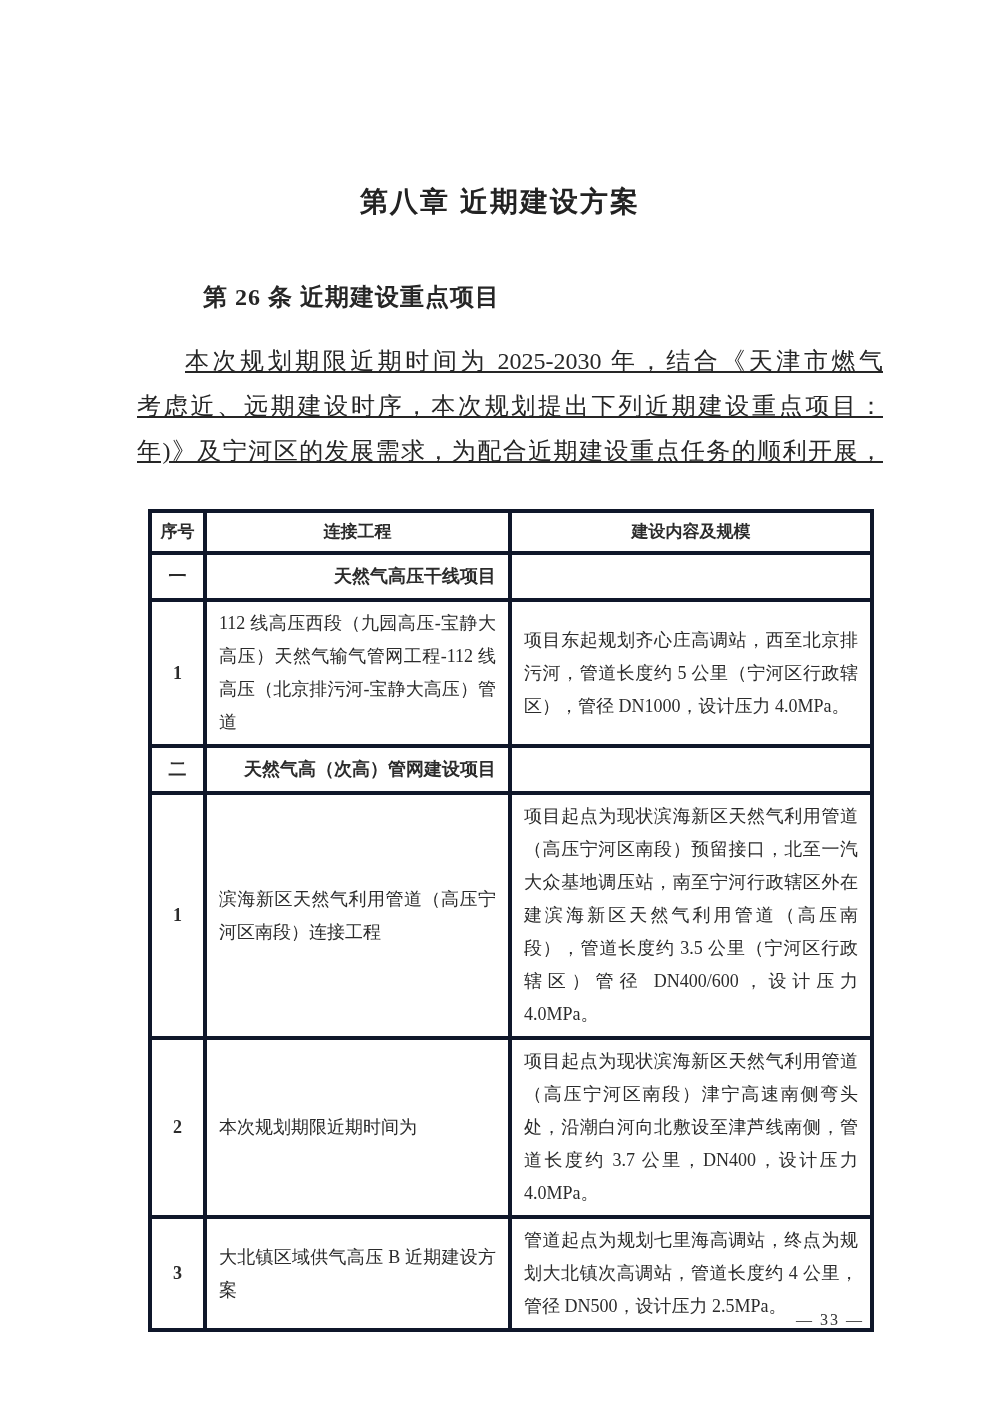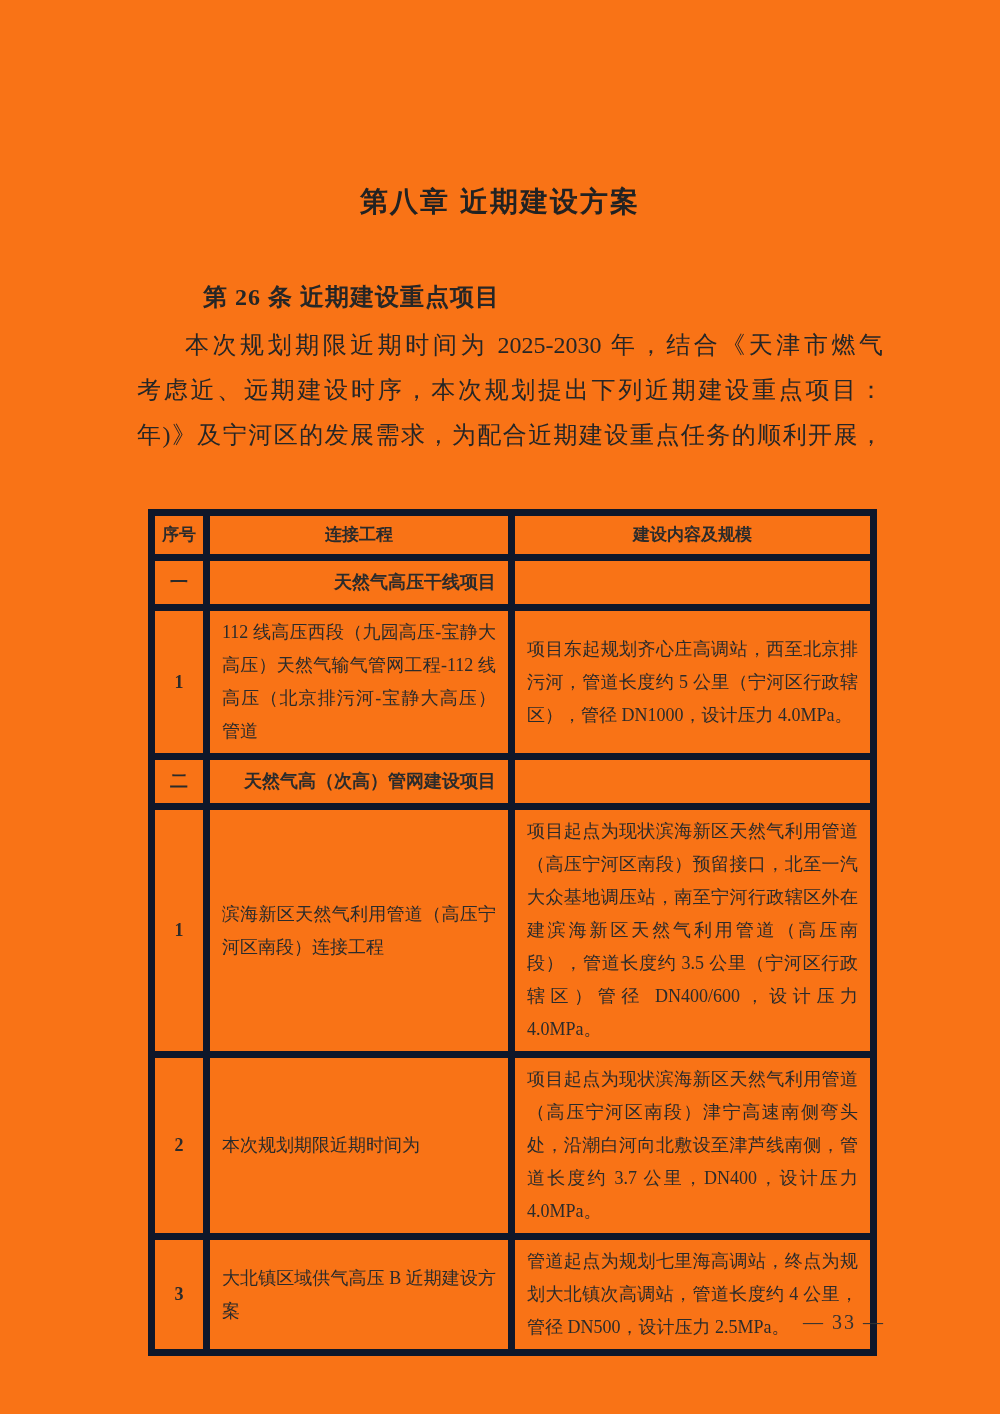--- a/index.html
+++ b/index.html
@@ -4,81 +4,81 @@
 <style>
   html,body{margin:0;padding:0;}
   body{
     width:1000px;height:1414px;
     background:#e9e9e7;
     font-family:"Liberation Serif", serif;
   }
   .page{
     position:relative;
     width:1000px;height:1414px;
-    background:#f97316;
+    background:#ffffff;
     color:#2b2b2b;
     overflow:hidden;
   }
   .doc-title{
     position:absolute;top:183px;left:0;width:1000px;
     text-align:center;
     font-family:"Liberation Sans", sans-serif;
     font-weight:700;font-size:28px;letter-spacing:2px;
     color:#222;
   }
   .section-heading{
     position:absolute;top:281px;left:187px;
     font-size:24px;font-weight:700;letter-spacing:1px;
     color:#262626;
     margin-left:16px;
   }
   .paragraph{
-    position:absolute;top:323px;left:137px;width:746px;
-    font-size:24px;line-height:45px;color:#262626;
+    position:absolute;top:339px;left:137px;width:746px;
+    font-size:24px;line-height:45px;color:#262626;text-decoration:underline;
   }
   .para-line{
     text-align:justify;
     text-align-last:justify;
     white-space:normal;
   }
   .para-line.indent{ text-indent:48px; }
   .projects-table{
     position:absolute;top:509px;left:148px;
     width:722px;
     border-collapse:collapse;
     table-layout:fixed;
     font-size:18px;color:#2b2b2b;
   }
   .projects-table col.c-no{width:55px;}
   .projects-table col.c-name{width:305px;}
   .projects-table col.c-content{width:362px;}
   .projects-table td,.projects-table th{
-    border:7px solid #0f172a;
+    border:4px solid #0f172a;
     vertical-align:middle;
     padding:5px 12px;
     line-height:33px;
   }
   .projects-table th{
     font-size:17px;font-weight:700;text-align:center;
     padding:6px 4px;line-height:26px;
   }
   .cell-no{text-align:center;font-weight:700;padding:5px 2px;}
   .cell-name{text-align:justify;}
   .cell-content{text-align:justify;padding:6px 13px;}
   tr.cat-row .cell-name{font-weight:700;text-align:right;}
   tr.h-header{height:40px;}
   tr.h-cat{height:45px;}
   tr.h-r1{height:108px;}
   tr.h-r2{height:204px;}
   tr.h-r3{height:136px;}
   tr.h-r4{height:112px;}
   .page-number{
     position:absolute;top:1311px;left:775px;width:110px;
-    text-align:right;
-    font-size:20px;letter-spacing:2px;color:#333;font-family:Liberation Serif, serif;
+    text-align:center;
+    font-size:16px;letter-spacing:2px;color:#333;font-family:Liberation Serif, serif;
   }
 </style>
 </head>
 <body>
 
 <div class="page">
 
   <div class="doc-title">第八章 近期建设方案</div>
 
   <div class="section-heading">第 26 条 近期建设重点项目</div>

